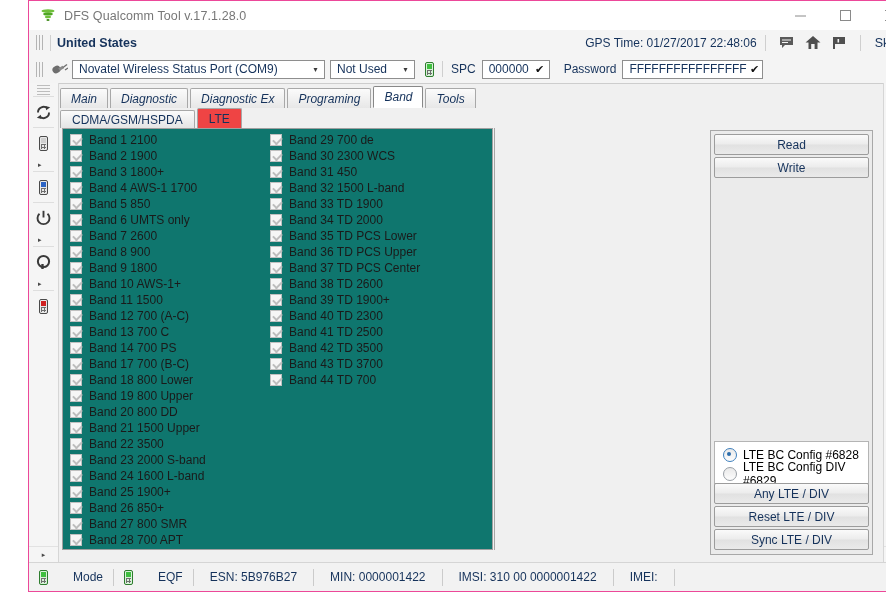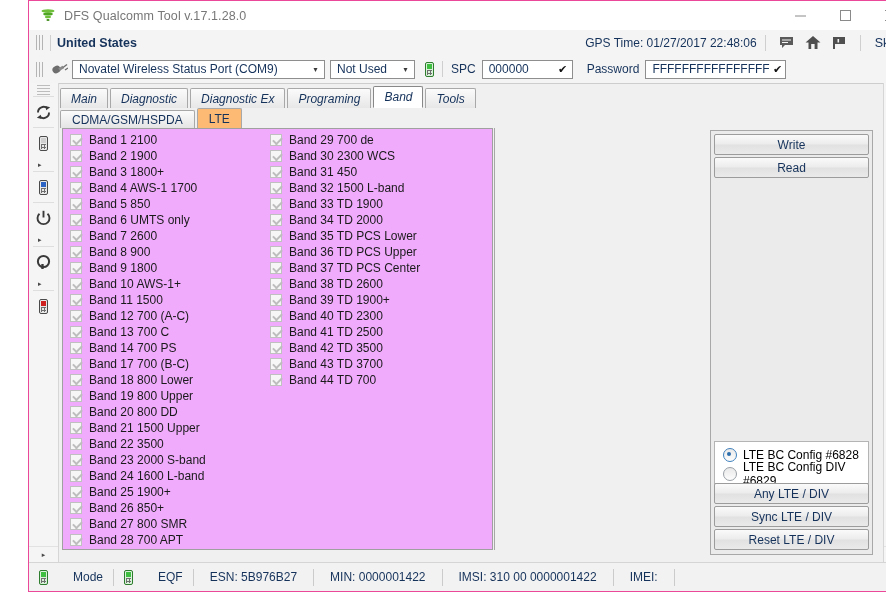--- a/index.html
+++ b/index.html
@@ -136,32 +136,32 @@
   }
   .tab2 {
     height: 19px; padding: 0 11px; margin-right: 2px;
     display: flex; align-items: center; justify-content: center;
     font-size: 12px; color: #15325b;
     background: linear-gradient(to bottom, #fbfbfb, #e3e3e3);
     border: 1px solid #a8a8a8; border-bottom: none;
     border-radius: 2px 2px 0 0; box-sizing: border-box;
   }
   .tab2.active {
-    background: #fdba74; height: 21px;
+    background: #ef4444; height: 21px;
     border-bottom: 1px solid #ffffff;
   }
 
   
   .content {
     position: absolute; left: 31px; top: 127px; width: 823px; height: 435px;
     background: #f0f0f0; box-sizing: border-box;
   }
   .bandpanel {
     position: absolute; left: 2px; top: 0px; width: 431px; height: 422px;
-    background: #f0abfc; border: 1px solid #a0a0a0; box-sizing: border-box;
+    background: #0f766e; border: 1px solid #a0a0a0; box-sizing: border-box;
     overflow: hidden;
   }
   .bandcol { position: absolute; top: 3px; }
   .bandcol.c1 { left: 7px; }
   .bandcol.c2 { left: 207px; }
   .cbrow { height: 16px; display: flex; align-items: center; }
   .cbox {
     width: 12px; height: 12px; border: 1px solid #c0c0c0; background: #f6f6f6;
     box-sizing: border-box; margin-right: 7px; position: relative; flex: none;
   }
@@ -320,21 +320,21 @@
     <div style="width:10px"></div>
     <div style="display:flex;align-items:center">
       <div class="phone solidgreen">
           <div class="scr"></div>
           <div class="kp"></div>
         </div>
     </div>
     <div class="vsep" style="margin:0 8px"></div>
     <div class="lbl-small">SPC</div>
     <div style="width:6px"></div>
-    <div class="txtbox" style="width:91px">
+    <div class="txtbox" style="width:68px">
       <div class="tval">000000</div>
       <div class="tcheck">✔</div>
     </div>
     <div style="width:14px"></div>
     <div class="lbl-small">Password</div>
     <div style="width:6px"></div>
     <div class="txtbox" style="width:141px">
       <div class="tval">FFFFFFFFFFFFFFFF</div>
       <div class="tcheck">✔</div>
     </div>
@@ -668,39 +668,39 @@
             <div class="cbox"></div>
             <div class="cblabel">Band 44 TD 700</div>
           </div>
         </div>
     </div>
 
     <div class="midpanel"></div>
 
     <div class="rightpanel">
       <div style="padding-top:3px">
+        <div class="btn">Read</div>
         <div class="btn">Write</div>
-        <div class="btn">Read</div>
       </div>
 
       <div class="radiobox">
         <div class="radiorow">
           <div class="radio on"></div>
           <div class="radiolabel">LTE BC Config #6828</div>
         </div>
         <div class="radiorow">
           <div class="radio"></div>
           <div class="radiolabel">LTE BC Config DIV #6829</div>
         </div>
       </div>
 
       <div class="btmbtns">
         <div class="btn">Any LTE / DIV</div>
+        <div class="btn">Reset LTE / DIV</div>
         <div class="btn">Sync LTE / DIV</div>
-        <div class="btn">Reset LTE / DIV</div>
       </div>
     </div>
   </div>
 
   <div class="statusbar">
     <div class="st-item">
       <span style="margin-right:7px"><span class="phone solidgreen" style="display:inline-block;vertical-align:-3px"><span class="scr"></span><span class="kp"></span></span></span>
       <span>Mode</span>
     </div>
     <div class="st-sep"></div>

